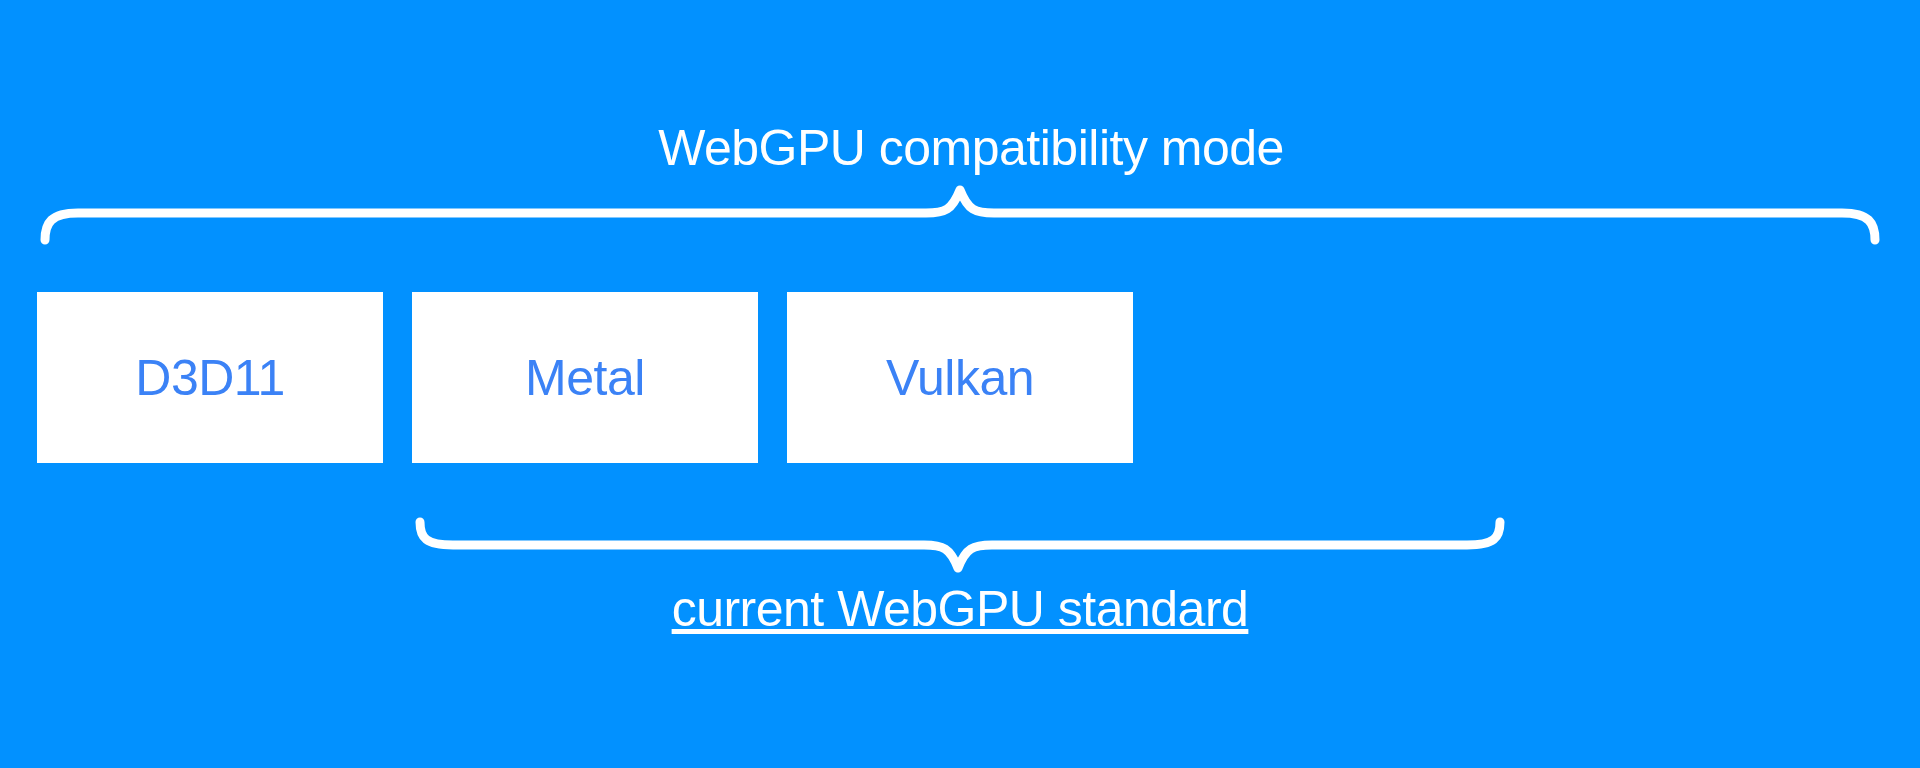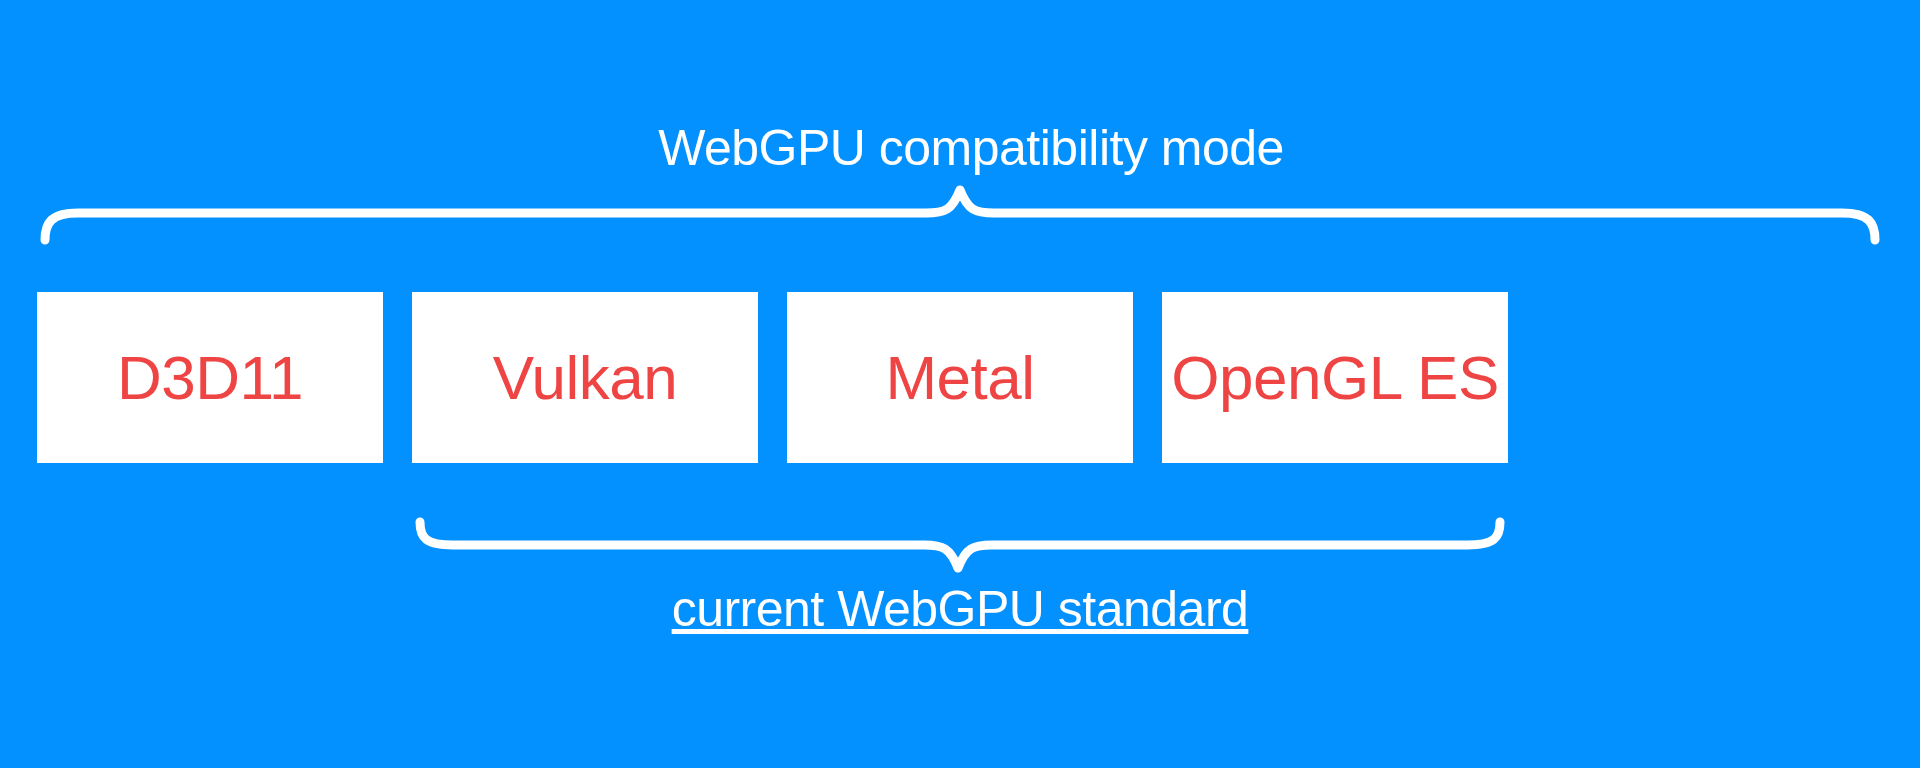--- a/index.html
+++ b/index.html
@@ -55,22 +55,22 @@
   }
   .api-box {
     width: 346px;
     height: 171px;
     background: #ffffff;
     display: flex;
     align-items: center;
     justify-content: center;
   }
   .api-box-label {
-    color: #ef4444;
-    font-size: 62px;
+    color: #3b82f6;
+    font-size: 50px;
     letter-spacing: -0.5px;
     font-weight: 400;
     white-space: nowrap;
   }
 </style>
 </head>
 <body>
 
 <div class="stage">
 
@@ -84,27 +84,24 @@
              C 928 27, 935 30, 954 30
              L 1802 30
              C 1829 30, 1835 40, 1835 57"></path>
   </svg>
 
   <div class="boxes-row">
     <div class="api-box">
       <span class="api-box-label">D3D11</span>
     </div>
     <div class="api-box">
-      <span class="api-box-label">Vulkan</span>
-    </div>
-    <div class="api-box">
       <span class="api-box-label">Metal</span>
     </div>
     <div class="api-box">
-      <span class="api-box-label">OpenGL ES</span>
+      <span class="api-box-label">Vulkan</span>
     </div>
   </div>
 
   <svg class="brace-svg brace-bottom" viewBox="0 0 1090 62" xmlns="http://www.w3.org/2000/svg" aria-hidden="true">
     <path class="brace-path" d="M 5 6
              C 5 22, 11 29, 38 29
              L 509 29
              C 528 29, 535 32, 543 52
              C 551 32, 558 29, 577 29
              L 1052 29

